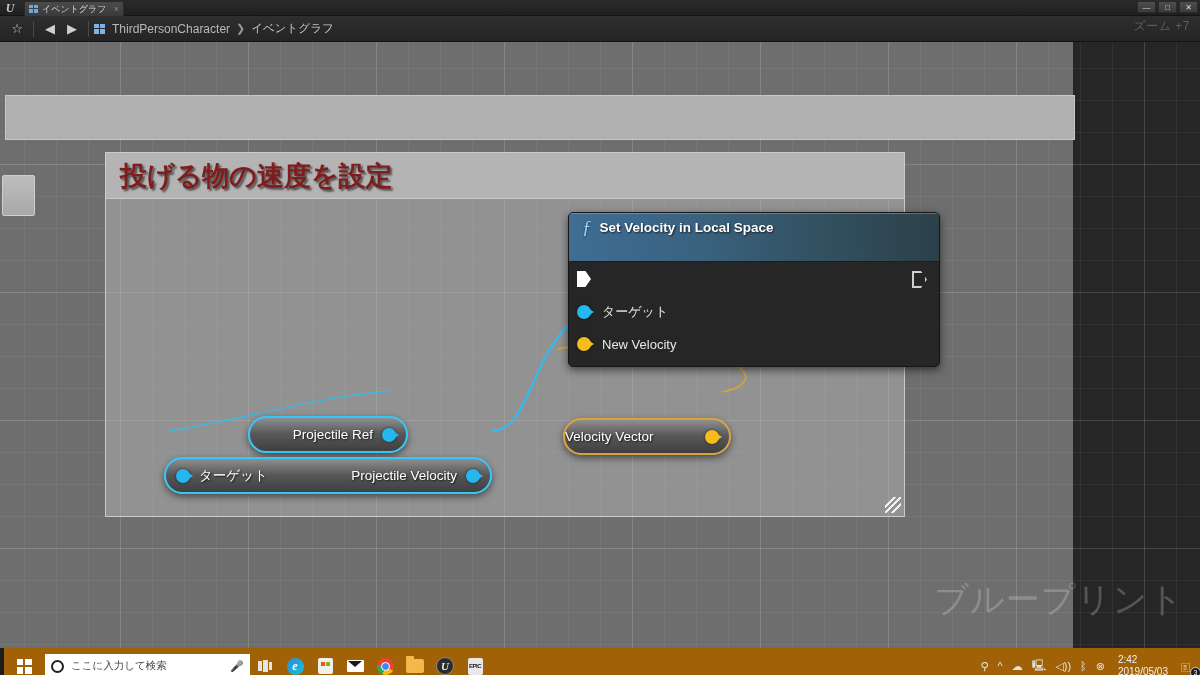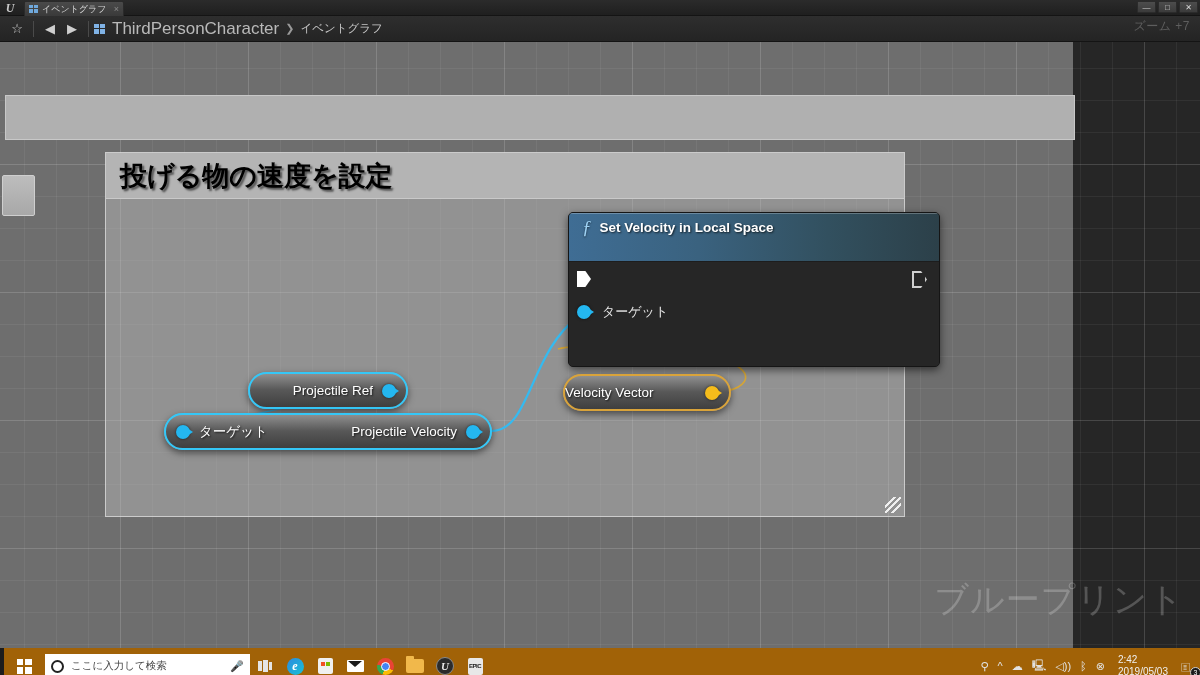--- a/index.html
+++ b/index.html
@@ -58,21 +58,21 @@
     width:22px;height:22px;display:flex;align-items:center;justify-content:center;
     color:#cfcfcf;font-size:13px;
   }
   .tb-sep{width:1px;height:16px;background:#4a4a4a;margin:0 5px;}
   .bc-icon{width:11px;height:10px;position:relative;margin-right:7px;}
   .bc-icon i{position:absolute;background:#7fb2e5;display:block;}
   .bc-icon i:nth-child(1){left:0;top:0;width:5px;height:4px;}
   .bc-icon i:nth-child(2){left:6px;top:0;width:5px;height:4px;}
   .bc-icon i:nth-child(3){left:0;top:5px;width:5px;height:5px;}
   .bc-icon i:nth-child(4){left:6px;top:5px;width:5px;height:5px;}
-  .bc-text{font-size:17px;color:#b9b9b9;}
+  .bc-text{font-size:12px;color:#b9b9b9;}
   .bc-sep{font-size:11px;color:#9a9a9a;margin:0 6px;}
   .bc-cur{font-size:11.5px;color:#c6c6c6;}
   .zoom-label{
     position:absolute;right:10px;top:18px;
     font-size:12px;color:#5e5e5e;letter-spacing:0.5px;
   }
 
   
   .canvas{
     position:absolute;left:0;top:42px;width:1200px;height:606px;
@@ -118,21 +118,21 @@
     position:absolute;left:105px;top:110px;width:800px;height:365px;
     background:rgba(196,196,196,0.42);
     border:1px solid rgba(222,222,222,0.75);
   }
   .comment-header{
     position:absolute;left:0;top:0;width:100%;height:46px;
     background:#b4b4b4;border-bottom:1px solid #c9c9c9;
     display:flex;align-items:center;
   }
   .comment-title{
-    font-size:27px;color:#000000;font-weight:bold;padding-left:14px;
+    font-size:27px;color:#7f1d1d;font-weight:bold;padding-left:14px;
     text-shadow:2px 2px 2px rgba(0,0,0,0.55);white-space:nowrap;
   }
   .resize-grip{
     position:absolute;right:3px;bottom:3px;width:16px;height:16px;
     background:
       linear-gradient(135deg,transparent 46%, rgba(255,255,255,0.85) 46%, rgba(255,255,255,0.85) 56%, transparent 56%),
       linear-gradient(135deg,transparent 66%, rgba(255,255,255,0.85) 66%, rgba(255,255,255,0.85) 76%, transparent 76%),
       linear-gradient(135deg,transparent 26%, rgba(255,255,255,0.85) 26%, rgba(255,255,255,0.85) 36%, transparent 36%);
   }
 
@@ -192,20 +192,21 @@
   .pin-blue{background:#24b7f0;color:#24b7f0;}
   .pin-yellow{background:#f5bc1b;color:#f5bc1b;}
   .pin-label{font-size:13px;color:#e8e8e8;margin-left:11px;white-space:nowrap;}
 
   
   .pill{
     position:absolute;height:37px;border-radius:19px;
     background:linear-gradient(#8f8f8f,#585858 48%,#3f3f3f);
     display:flex;align-items:center;
     box-shadow:0 3px 7px rgba(0,0,0,0.5);
+    margin-top:44px;
   }
   .pill-sel-blue{ border:2px solid #35c7f7; }
   .pill-sel-gold{ border:2px solid #d9a33a; }
   .pill-txt{font-size:13.5px;color:#ffffff;text-shadow:1px 1px 2px rgba(0,0,0,0.75);white-space:nowrap;}
 
   .node-projref{left:248px;top:330px;width:160px;justify-content:flex-end;padding-right:10px;gap:9px;}
   .node-projmov{left:164px;top:371px;width:328px;padding:0 10px;gap:9px;}
   .node-velvec{left:563px;top:332px;width:168px;justify-content:space-between;padding-right:10px;gap:9px;}
 
   
@@ -342,20 +343,24 @@
       </div>
       <div class="fn-body">
         <div class="exec-row">
           <div class="exec-in"></div>
           <div class="exec-out"></div>
         </div>
         <div class="pin-row">
           <span class="pin-dot pin-blue"></span>
           <span class="pin-label">ターゲット</span>
         </div>
+        <div class="pin-row">
+          <span class="pin-dot pin-yellow"></span>
+          <span class="pin-label">New Velocity</span>
+        </div>
       </div>
     </div>
 
     <div class="pill pill-sel-blue node-projref">
       <span class="pill-txt">Projectile Ref</span>
       <span class="pin-dot pin-blue"></span>
     </div>
 
     <div class="pill pill-sel-blue node-projmov">
       <span class="pin-dot pin-blue"></span>

